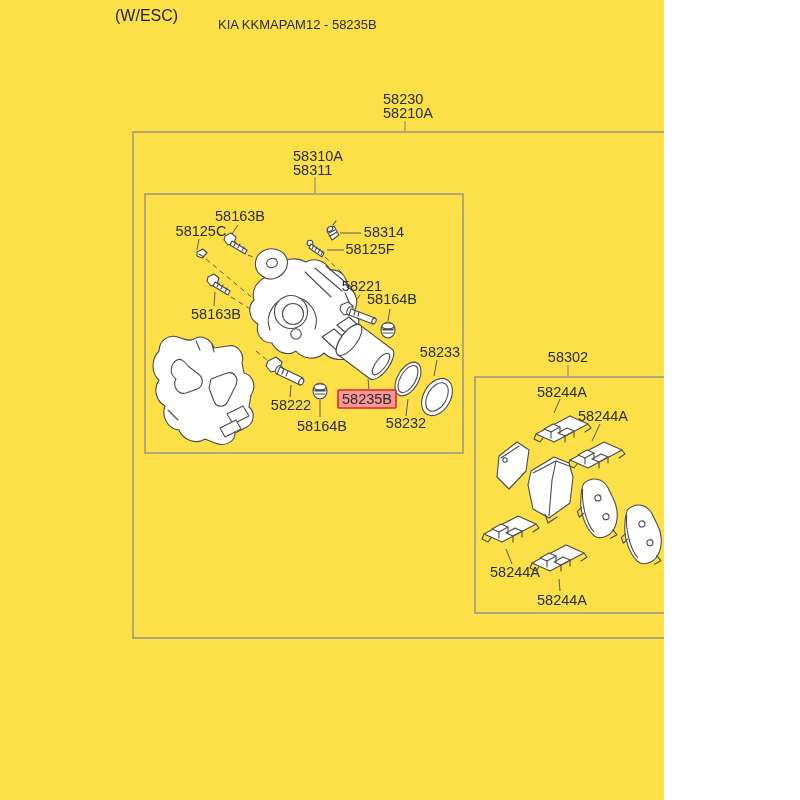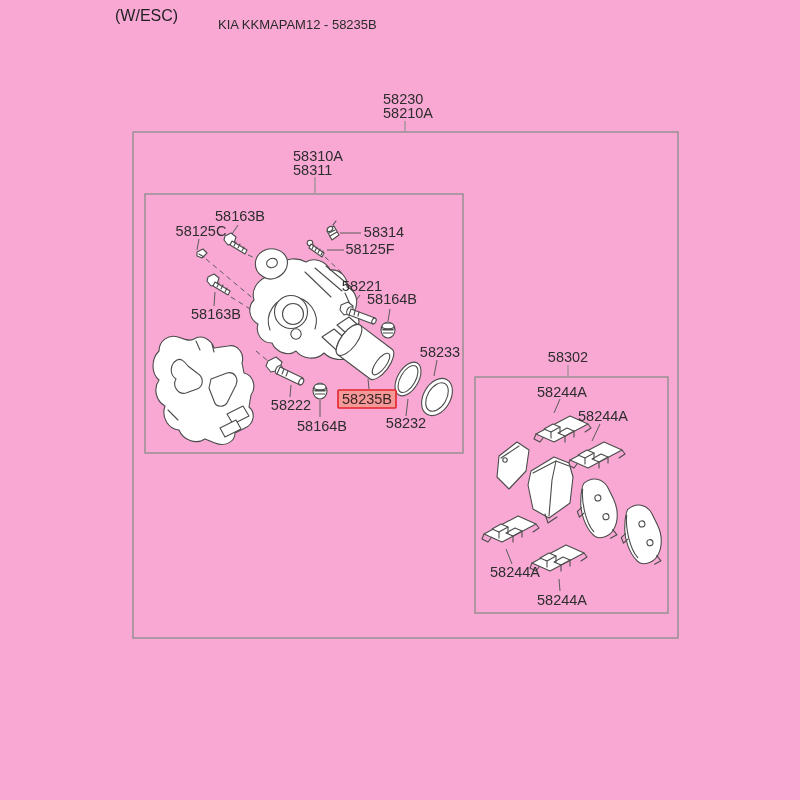--- a/index.html
+++ b/index.html
@@ -1,16 +1,16 @@
 <!DOCTYPE html>
 <html><head>
 <meta charset="utf-8">
 <style>
   html,body{margin:0;padding:0;background:#ffffff;}
-  .stage{position:relative;width:800px;height:800px;background:#f9a8d4;overflow:hidden;
+  .stage{position:relative;width:664px;height:800px;background:#fde047;overflow:hidden;
          font-family:"Liberation Sans",sans-serif;}
   svg text{font-family:"Liberation Sans",sans-serif;fill:#2d2d2d;}
   .hdr-esc{font-size:16px;fill:#1f1f1f;}
   .hdr-code{font-size:13px;fill:#2a2a2a;}
   .lbl{font-size:14.5px;}
   .lbl2{font-size:14.5px;}
   .box{fill:none;stroke:#8f8f8f;stroke-width:1.4;}
   .tick{stroke:#8f8f8f;stroke-width:1.2;}
   .leader{stroke:#5a5a5a;stroke-width:1;fill:none;}
   .dash{stroke:#5a5a5a;stroke-width:1;fill:none;stroke-dasharray:5 4;}

